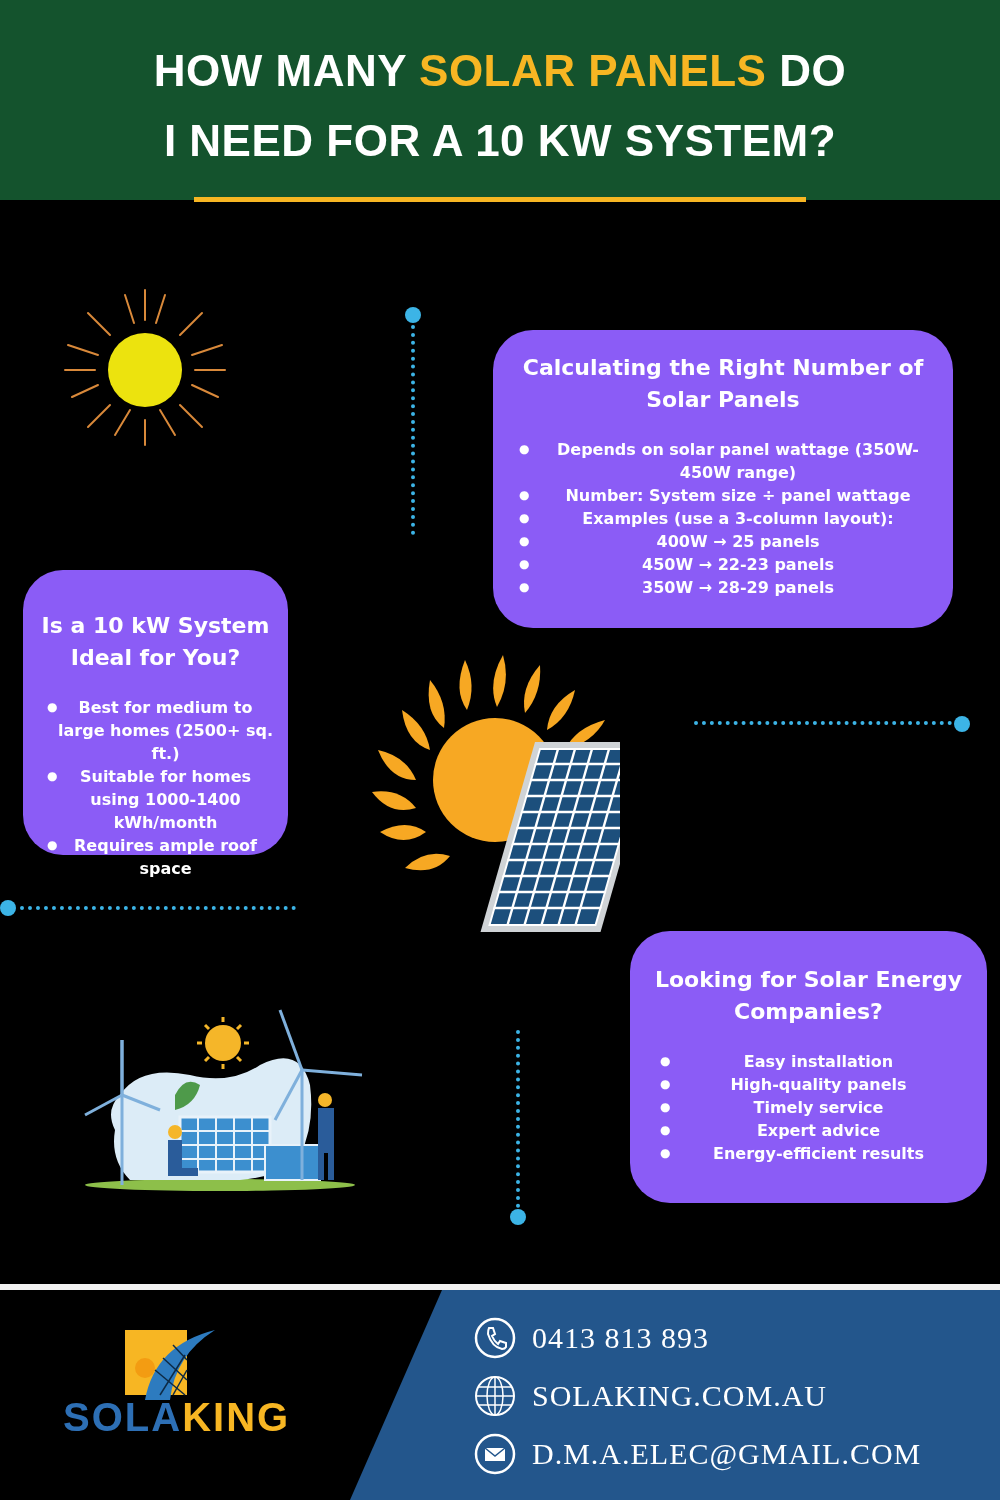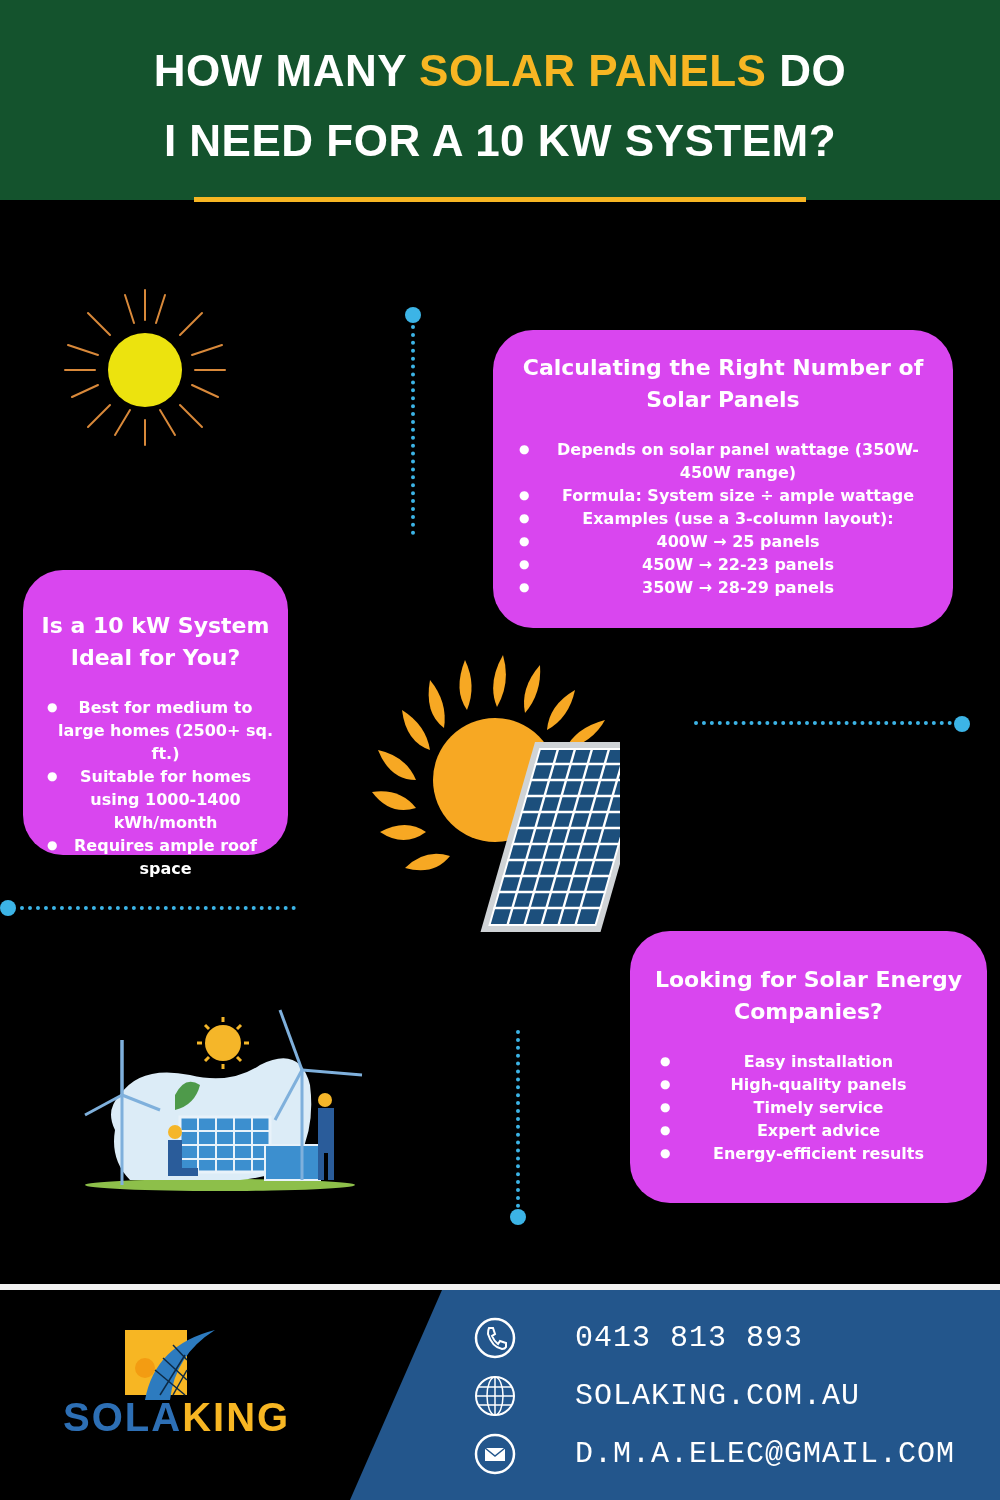--- a/index.html
+++ b/index.html
@@ -2,21 +2,21 @@
 <html><head>
 <meta charset="utf-8">
 <style>
   * { margin:0; padding:0; box-sizing:border-box; }
   body { width:1000px; height:1500px; background:#000; overflow:hidden; position:relative; font-family:"DejaVu Sans", sans-serif; }
   .header { position:absolute; left:0; top:0; width:1000px; height:200px; background:#14532d; }
   .title { position:absolute; left:0; top:36px; width:1000px; text-align:center; color:#fff; font-family:"Liberation Sans", sans-serif; font-weight:bold; font-size:44px; line-height:70px; letter-spacing:0.5px; }
   .title .hl { color:#f7b623; }
   .underline { position:absolute; left:194px; top:197px; width:612px; height:5px; background:#f7b623; }
 
-  .card { position:absolute; background:#d946ef; border-radius:40px; color:#fff; text-align:center; }
+  .card { position:absolute; background:#8b5cf6; border-radius:40px; color:#fff; text-align:center; }
   .card h2 { font-family:"DejaVu Sans", sans-serif; font-weight:bold; font-size:22px; line-height:32px; }
   .card ul { list-style:none; margin-top:22px; }
   .card li { position:relative; font-size:16px; line-height:23px; font-weight:bold; }
   .card li .dot { position:absolute; left:0; top:0; font-size:12px; }
 
   .card-calc { left:493px; top:330px; width:460px; height:298px; padding:22px 14px 0 14px; }
   .card-calc li { padding-left:30px; }
   .card-calc li .dot { left:12px; }
 
   .card-ideal { left:23px; top:570px; width:265px; height:285px; padding:40px 4px 0 4px; }
@@ -27,21 +27,21 @@
   .card-comp li { padding-left:20px; }
   .card-comp li .dot { left:20px; }
 
   .vdots { position:absolute; width:4px; border-left:4px dotted #3cb4e6; }
   .hdots { position:absolute; height:4px; border-top:4px dotted #3cb4e6; }
   .knob { position:absolute; width:16px; height:16px; border-radius:50%; background:#3cb4e6; }
 
   .footer-sep { position:absolute; left:0; top:1284px; width:1000px; height:6px; background:#f2f2f2; }
   .footer-black { position:absolute; left:0; top:1290px; width:1000px; height:210px; background:#000; }
   .footer-blue { position:absolute; left:0; top:1290px; width:1000px; height:210px; background:#23568c; clip-path:polygon(442px 0, 1000px 0, 1000px 210px, 350px 210px); }
-  .contact { position:absolute; left:474px; display:flex; align-items:center; color:#fff; font-family:Liberation Mono, monospace; font-size:30px; letter-spacing:1px;gap:43px; }
+  .contact { position:absolute; left:474px; display:flex; align-items:center; color:#fff; font-family:Liberation Serif, serif; font-size:30px; letter-spacing:1px; }
   .contact .ic { width:42px; height:42px; margin-right:16px; }
   .logo-text { position:absolute; left:63px; top:1395px; font-family:"Liberation Sans", sans-serif; font-weight:bold; font-size:40px; letter-spacing:2px; }
   .logo-text .a { color:#2d6fb5; }
   .logo-text .b { color:#f7b623; }
 </style>
 </head>
 <body>
 
 <div class="header">
   <div class="title">
@@ -82,21 +82,21 @@
 <div class="knob" style="left:0px;top:900px;"></div>
 <div class="hdots" style="left:20px;top:906px;width:276px;"></div>
 
 <div class="vdots" style="left:516px;top:1030px;height:178px;"></div>
 <div class="knob" style="left:510px;top:1209px;"></div>
 
 <div class="card card-calc">
   <h2>Calculating the Right Number of Solar Panels</h2>
   <ul>
     <li><span class="dot">●</span><span>Depends on solar panel wattage (350W-450W range)</span></li>
-    <li><span class="dot">●</span><span>Formula: System size ÷ ample wattage</span></li>
+    <li><span class="dot">●</span><span>Number: System size ÷ panel wattage</span></li>
     <li><span class="dot">●</span><span>Examples (use a 3-column layout):</span></li>
     <li><span class="dot">●</span><span>400W → 25 panels</span></li>
     <li><span class="dot">●</span><span>450W → 22-23 panels</span></li>
     <li><span class="dot">●</span><span>350W → 28-29 panels</span></li>
   </ul>
 </div>
 
 <div class="card card-ideal">
   <h2>Is a 10 kW System Ideal for You?</h2>
   <ul>

